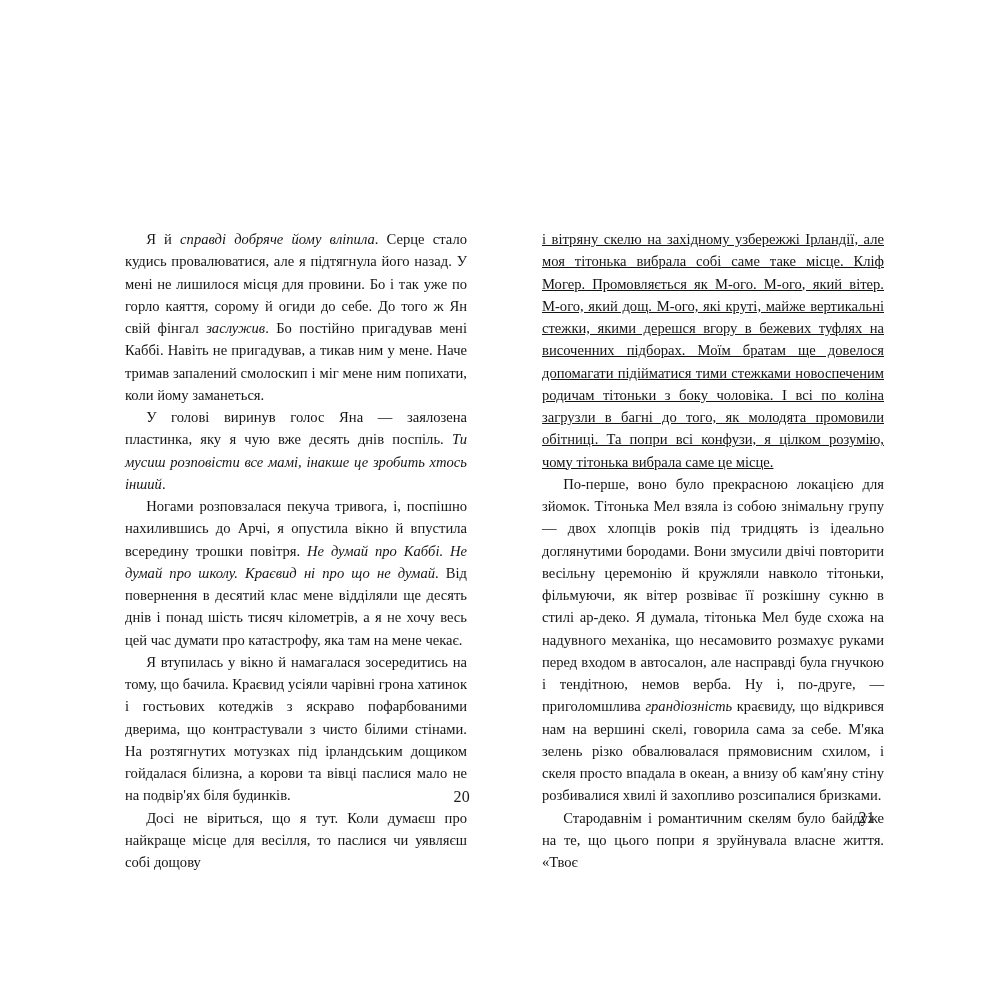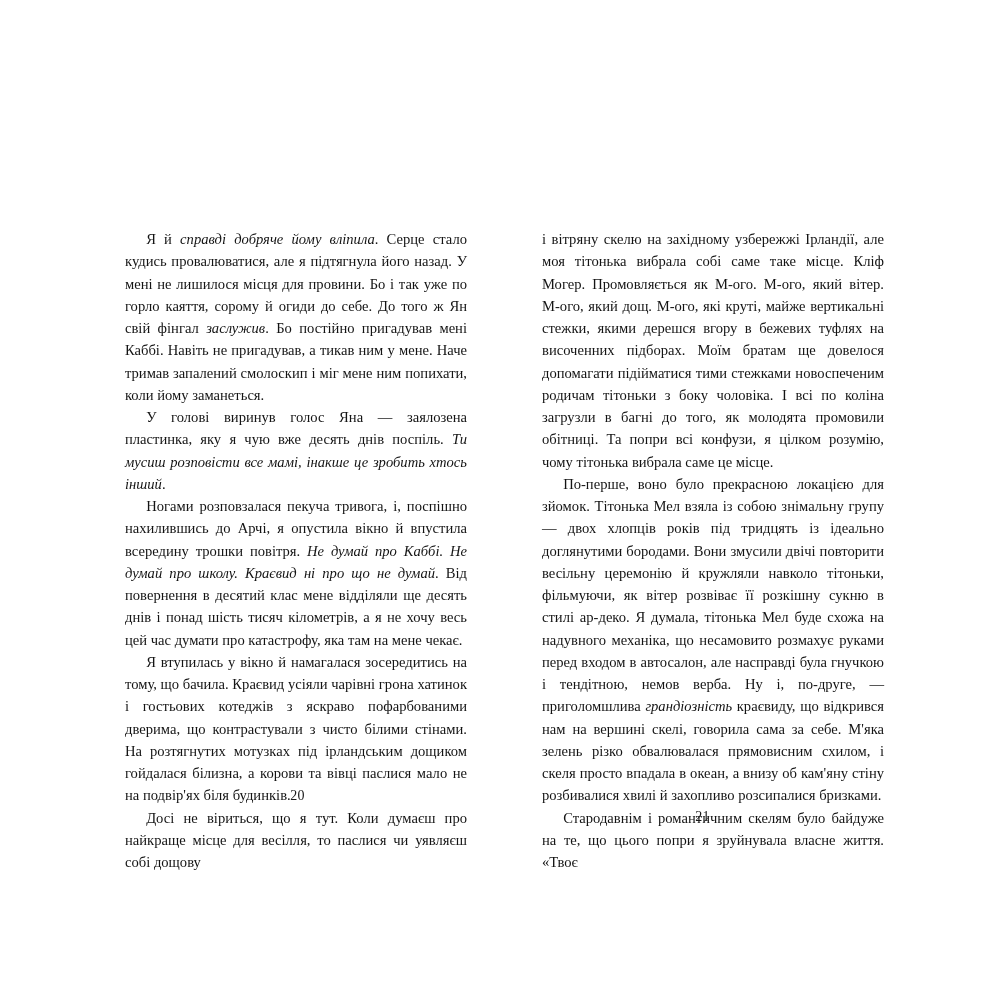--- a/index.html
+++ b/index.html
@@ -46,27 +46,28 @@
     text-align: justify;
     text-justify: inter-word;
     hyphens: manual;
     color: #141414;
   }
   .text-column p.indent {
     text-indent: 1.45em;
   }
   .text-column p.noindent {
     text-indent: 0;
+    text-decoration: underline;
   }
   .page-number {
     position: absolute;
     left: 0;
     right: 0;
-    text-align: center;
-    font-size: 14px;
+    text-align: right;
+    font-size: 16px;
     color: #1a1a1a;
     letter-spacing: 0.3px;
   }
   .pn-left { top: 560px; }
   .pn-right { top: 581px; }
   em { font-style: italic; }
 </style>
 </head>
 <body>
 

